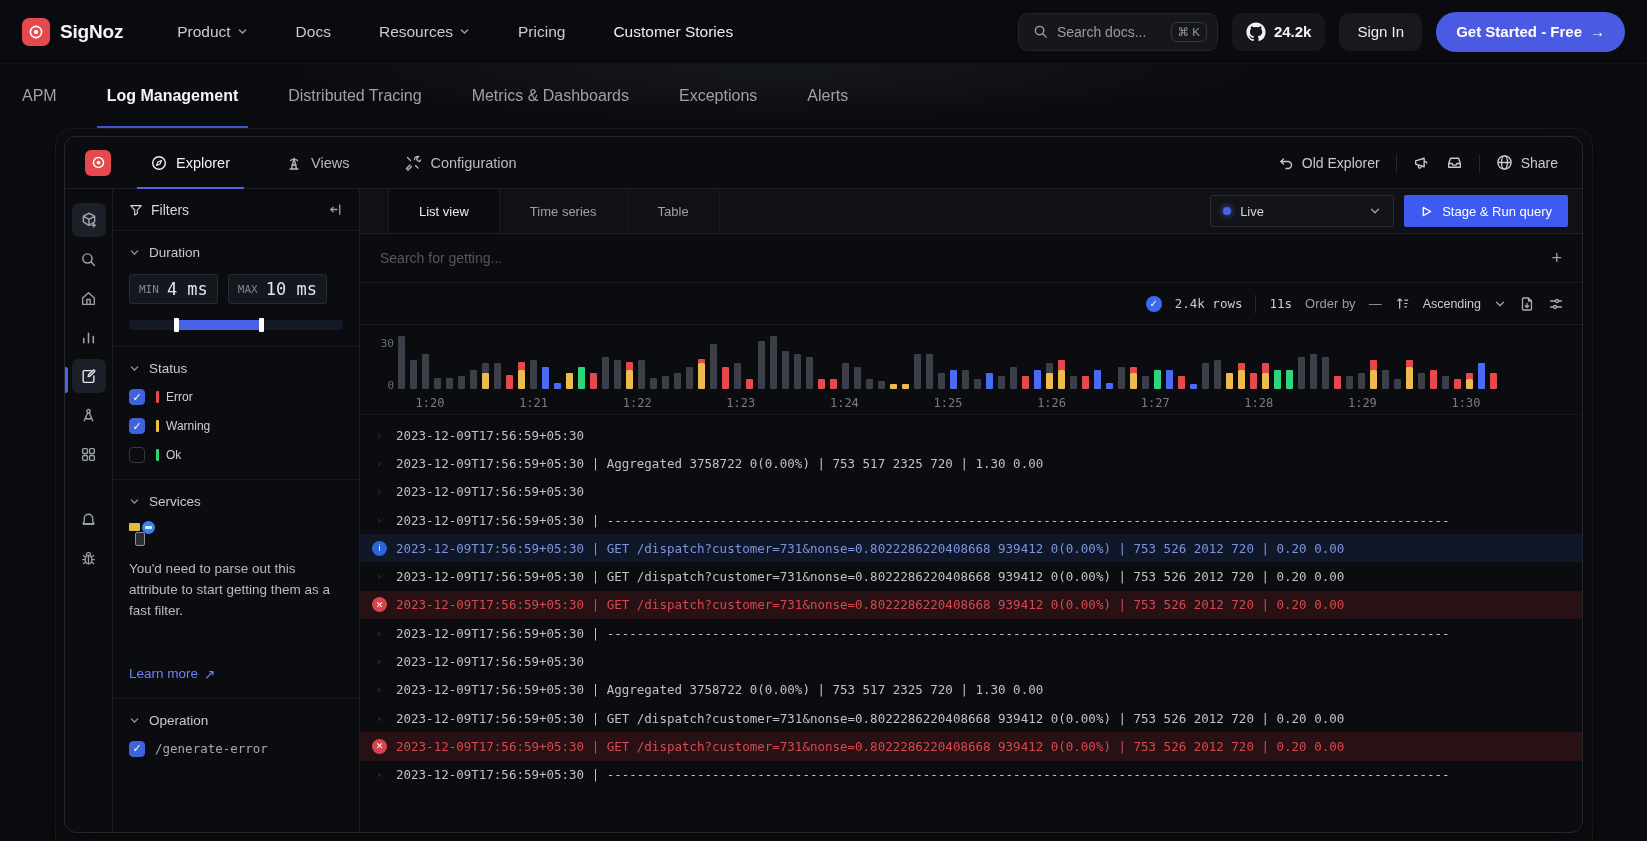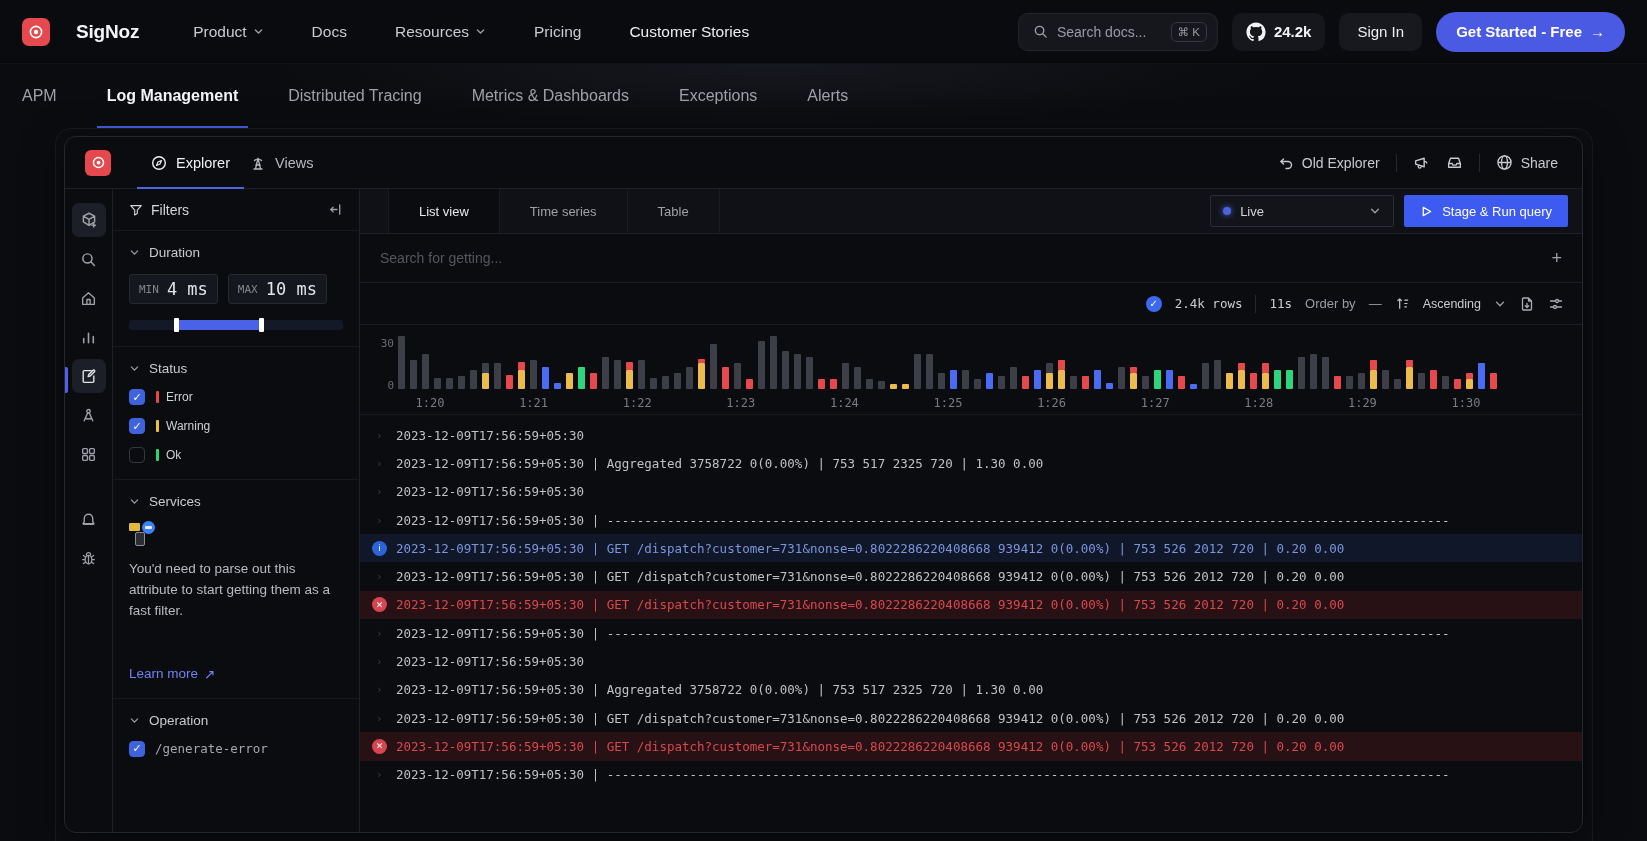--- a/index.html
+++ b/index.html
@@ -2,21 +2,21 @@
 <html><head>
 <meta charset="utf-8">
 <style>
   * { margin:0; padding:0; box-sizing:border-box; }
   body { background:#000; font-family:"Liberation Sans", sans-serif; }
   .page { position:relative; width:1647px; height:841px; background:#0b0c0f; overflow:hidden; }
 
   
   .sitenav { position:absolute; top:0; left:0; width:100%; height:64px; background:#0a0b0e;
              display:flex; align-items:center; padding:0 22px; border-bottom:1px solid #121317; }
-  .brand { display:flex; align-items:center; gap:26px; cursor:pointer; }
+  .brand { display:flex; align-items:center; gap:10px; cursor:pointer; }
   .brand-logo { width:28px; height:28px; border-radius:7px; background:#e5484d; display:flex; align-items:center; justify-content:center; }
   .brand-name { color:#f4f5f7; font-size:19px; font-weight:700; letter-spacing:-.2px; }
   .sitenav-links { display:flex; align-items:center; gap:48px; margin-left:54px; }
   .sitenav-link { color:#c9cbd1; font-size:15.5px; display:flex; align-items:center; gap:6px; cursor:pointer; }
   .sitenav-link.bright { color:#eceef1; }
   .sitenav-right { margin-left:auto; display:flex; align-items:center; gap:14px; }
   .search-pill { display:flex; align-items:center; gap:9px; background:#15171c; border:1px solid #23252b;
                  border-radius:10px; height:38px; padding:0 10px 0 14px; width:200px; cursor:pointer; }
   .search-pill .ph { color:#9a9ca3; font-size:14px; flex:1; }
   .kbd { border:1px solid #35373e; border-radius:6px; color:#9a9ca3; font-size:11.5px; padding:2px 6px; white-space:nowrap; }
@@ -35,21 +35,21 @@
   .prodnav-item.active::after { content:""; position:absolute; left:-10px; right:-10px; bottom:0; height:2px; background:#4460e2; }
 
   
   .outer-frame { position:absolute; left:55px; top:128px; width:1538px; height:760px; border:1px solid #191b20; border-radius:16px; background:#0d0e12; }
   .panel { position:absolute; left:64px; top:136px; width:1519px; height:697px; background:#0b0c10;
            border:1px solid #25272d; border-radius:12px; overflow:hidden; box-shadow:0 10px 40px rgba(0,0,0,.55); }
 
   .app-header { position:absolute; top:0; left:0; right:0; height:52px; display:flex; align-items:center;
                 border-bottom:1px solid #1d2025; padding:0 24px 0 20px; }
   .app-logo { width:26px; height:26px; border-radius:6px; background:#e5484d; display:flex; align-items:center; justify-content:center; }
-  .app-tabs { display:flex; align-items:center; gap:20px; margin-left:40px; height:100%; }
+  .app-tabs { display:flex; align-items:center; gap:56px; margin-left:40px; height:100%; }
   .app-tab { position:relative; display:flex; align-items:center; gap:9px; color:#b7b9bf; font-size:14.5px; height:100%; cursor:pointer; }
   .app-tab.active { color:#f0f1f3; }
   .app-tab.active::after { content:""; position:absolute; left:-14px; right:-14px; bottom:-1px; height:2px; background:#4e63e9; }
   .app-header-right { margin-left:auto; display:flex; align-items:center; gap:16px; color:#c7c9ce; font-size:14px; }
   .hdr-act { display:flex; align-items:center; gap:8px; cursor:pointer; }
   .vdiv { width:1px; height:18px; background:#26282e; }
 
   .app-body { position:absolute; top:52px; left:0; right:0; bottom:0; display:flex; }
 
   
@@ -230,20 +230,26 @@
               <path d="M10.5 5.5L9 9 5.5 10.5 7 7z" fill="none" stroke="currentColor" stroke-width="1.2" stroke-linejoin="round"></path>
             </svg>
           <span>Explorer</span>
         </span>
         <span class="app-tab">
           <svg width="16" height="16" viewBox="0 0 16 16" fill="none" stroke="currentColor" stroke-width="1.3" stroke-linecap="round">
               <path d="M5.5 14L8 3l2.5 11M4 14h8M5.8 10h4.4M4.5 5.5a5 5 0 0 1 7 0"></path>
             </svg>
           <span>Views</span>
         </span>
+        <span class="app-tab">
+          <svg width="16" height="16" viewBox="0 0 16 16" fill="none" stroke="currentColor" stroke-width="1.3" stroke-linecap="round">
+              <path d="M9.5 4.5a3 3 0 0 1 4-2.8L11.6 3.6l.8 2 2 .8 1.9-1.9M6.5 11.5L3 15l-1.5-1.5L5 10M2.5 2.5l3 3M13 13l-2.5-2.5"></path>
+            </svg>
+          <span>Configuration</span>
+        </span>
       </div>
       <div class="app-header-right">
         <span class="hdr-act">
           <svg width="16" height="16" viewBox="0 0 16 16" fill="none" stroke="currentColor" stroke-width="1.4" stroke-linecap="round">
               <path d="M3 6.5h7a3.5 3.5 0 0 1 0 7H8"></path>
               <path d="M5.5 4L3 6.5 5.5 9"></path>
             </svg>
           <span>Old Explorer</span>
         </span>
         <span class="vdiv"></span>

